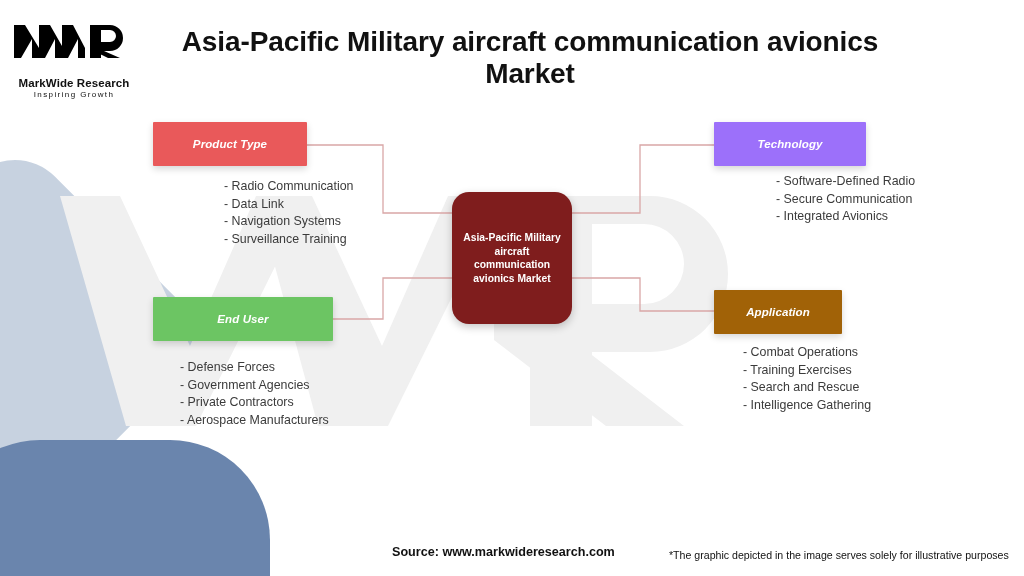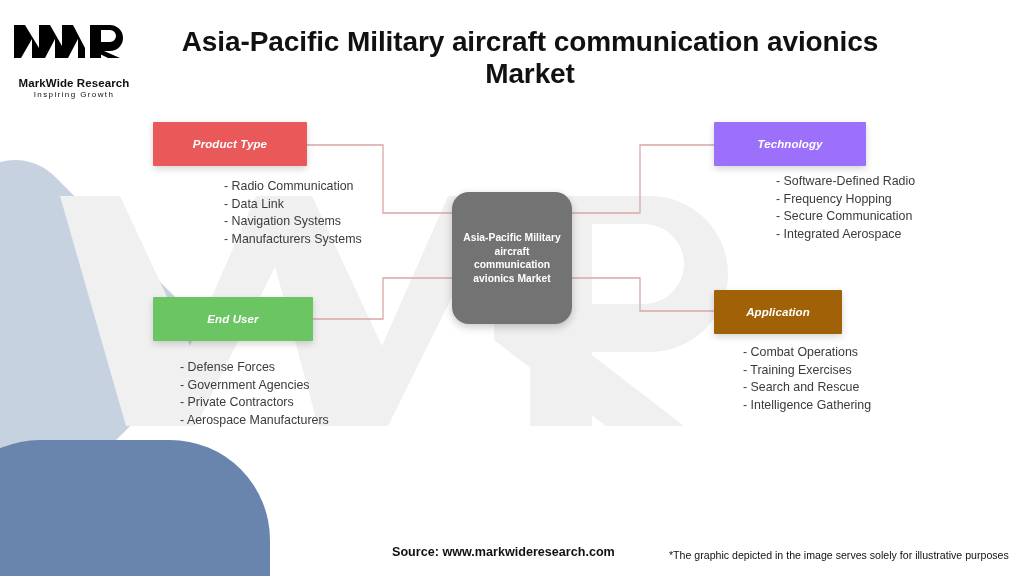--- a/index.html
+++ b/index.html
@@ -103,21 +103,21 @@
     font-size: 11.5px;
     font-weight: bold;
     display: flex;
     align-items: center;
     justify-content: center;
     box-shadow: 0 3px 7px rgba(0,0,0,.16);
     letter-spacing: .1px;
     font-style: italic;
   }
   .pill-product  { left: 153px; top: 122px; width: 154px; background: #e9595a; }
-  .pill-enduser  { left: 153px; top: 297px; width: 160px; background: #6cc563; }
+  .pill-enduser  { left: 153px; top: 297px; width: 180px; background: #6cc563; }
   .pill-tech     { left: 714px; top: 122px; width: 152px; background: #9c70fa; }
   .pill-app      { left: 714px; top: 290px; width: 128px; background: #a16207; }
 
   
   .list {
     position: absolute;
     font-size: 12.4px;
     color: #3b3b3b;
     line-height: 17.5px;
     white-space: nowrap;
@@ -129,21 +129,21 @@
   .list div { padding: 0; }
 
   
   .center-node {
     position: absolute;
     left: 452px;
     top: 192px;
     width: 120px;
     height: 132px;
     border-radius: 17px;
-    background: #737373;
+    background: #7f1d1d;
     color: #ffffff;
     display: flex;
     flex-direction: column;
     align-items: center;
     justify-content: center;
     font-size: 10.3px;
     font-weight: bold;
     line-height: 13.5px;
     text-align: center;
     box-shadow: 0 3px 8px rgba(0,0,0,.22);
@@ -218,37 +218,36 @@
     <span>aircraft</span>
     <span>communication</span>
     <span>avionics Market</span>
   </div>
 
   <div class="pill pill-product">Product Type</div>
   <div class="list list-product">
     <div>- Radio Communication</div>
     <div>- Data Link</div>
     <div>- Navigation Systems</div>
-    <div>- Manufacturers Systems</div>
+    <div>- Surveillance Training</div>
   </div>
 
   <div class="pill pill-enduser">End User</div>
   <div class="list list-enduser">
     <div>- Defense Forces</div>
     <div>- Government Agencies</div>
     <div>- Private Contractors</div>
     <div>- Aerospace Manufacturers</div>
   </div>
 
   <div class="pill pill-tech">Technology</div>
   <div class="list list-tech">
     <div>- Software-Defined Radio</div>
-    <div>- Frequency Hopping</div>
     <div>- Secure Communication</div>
-    <div>- Integrated Aerospace</div>
+    <div>- Integrated Avionics</div>
   </div>
 
   <div class="pill pill-app">Application</div>
   <div class="list list-app">
     <div>- Combat Operations</div>
     <div>- Training Exercises</div>
     <div>- Search and Rescue</div>
     <div>- Intelligence Gathering</div>
   </div>
 

